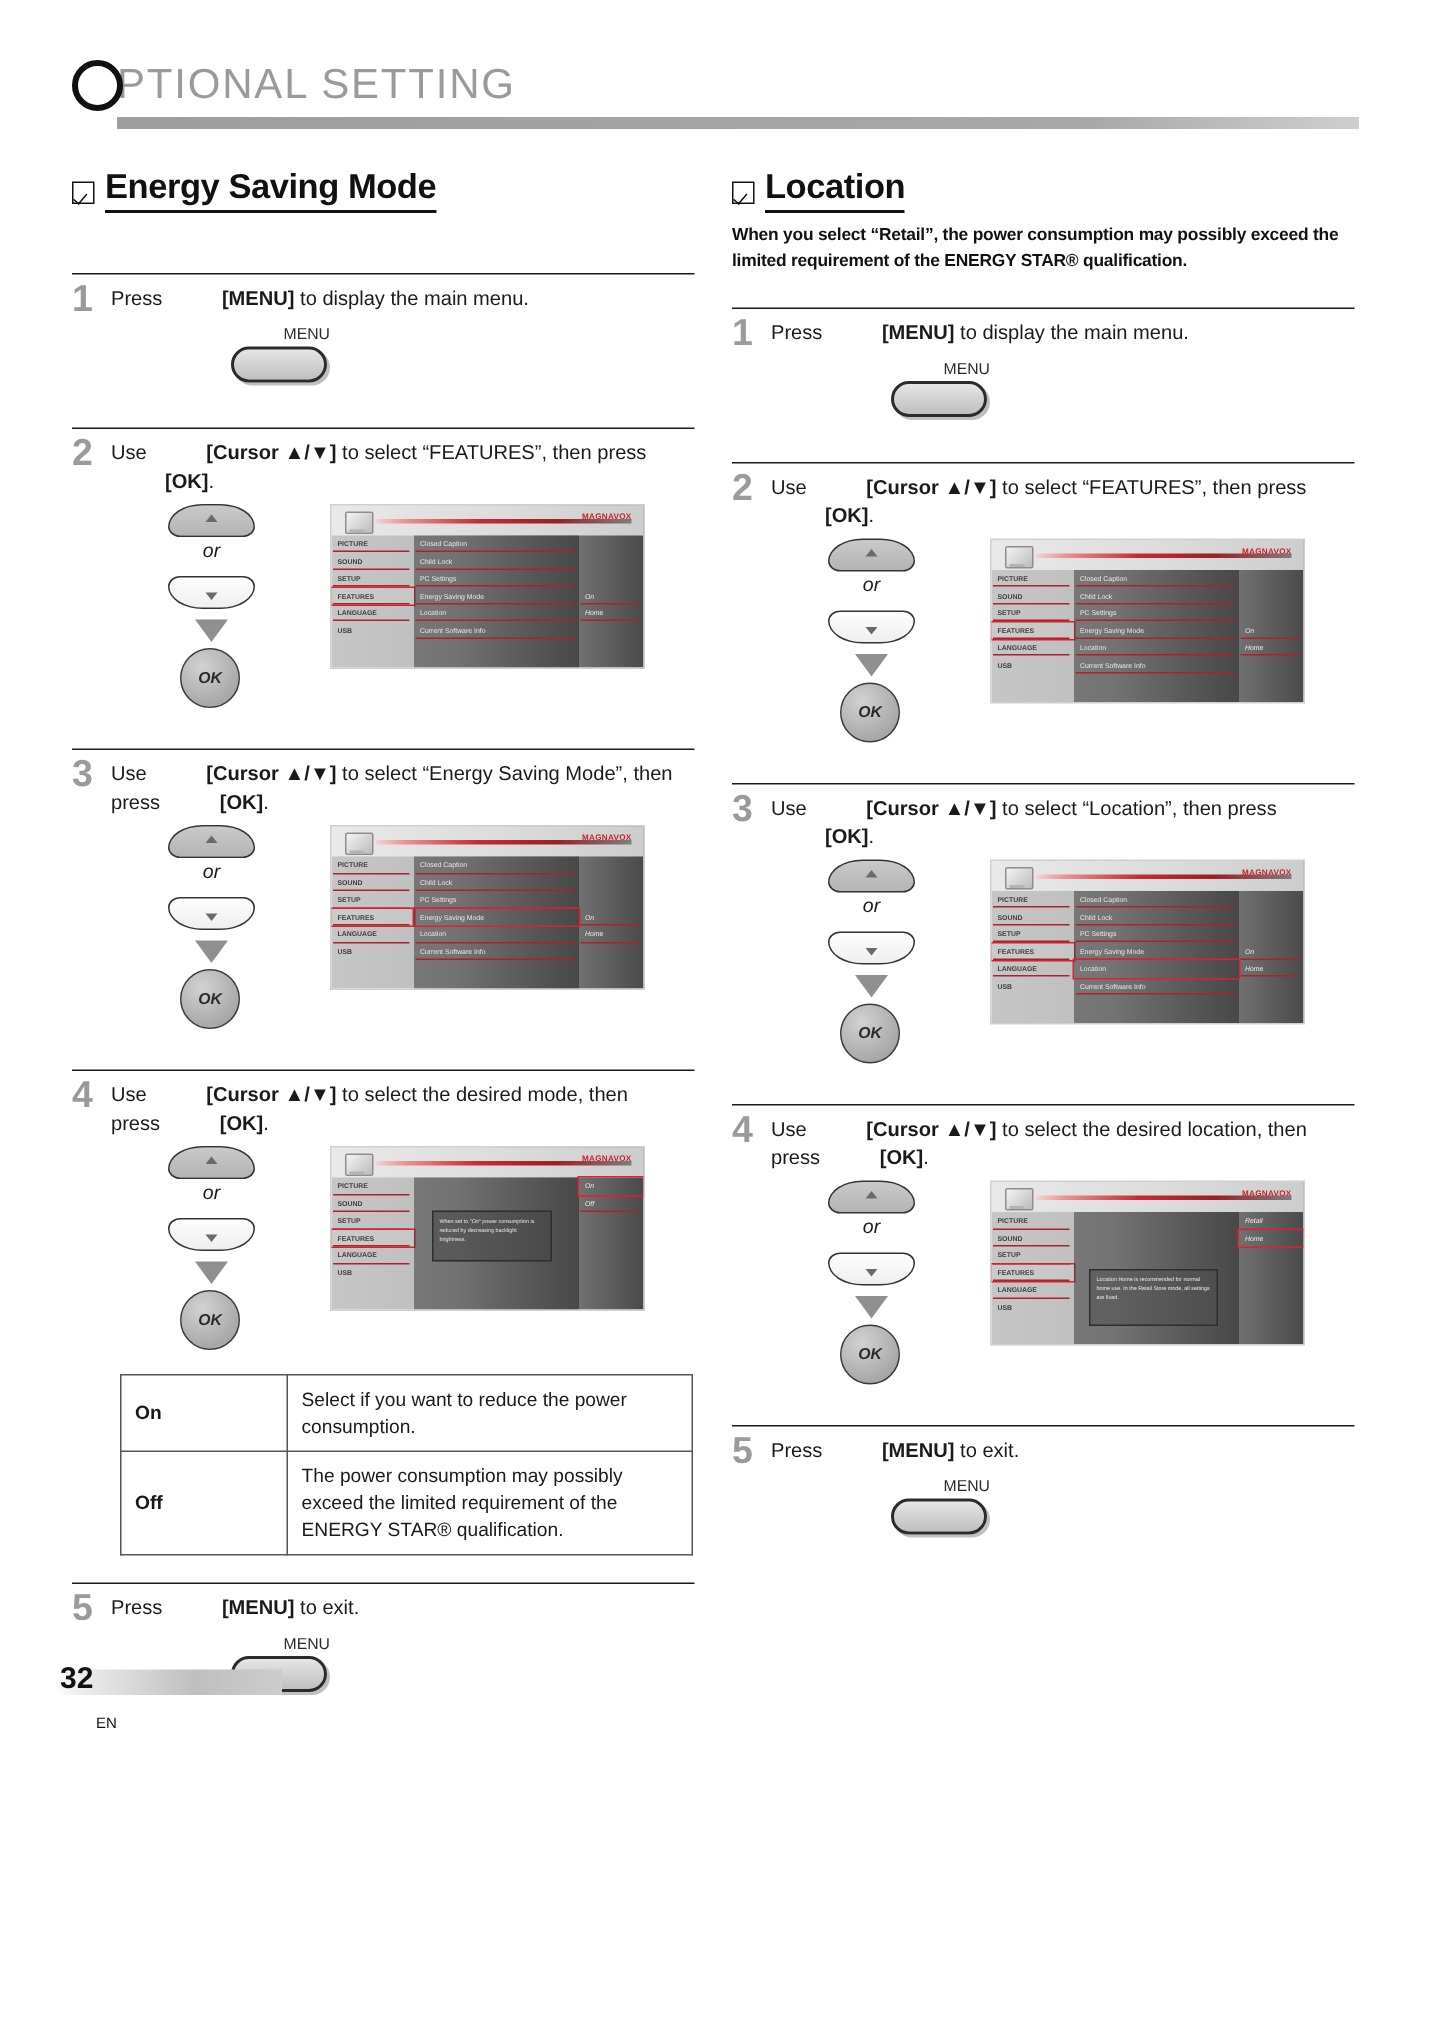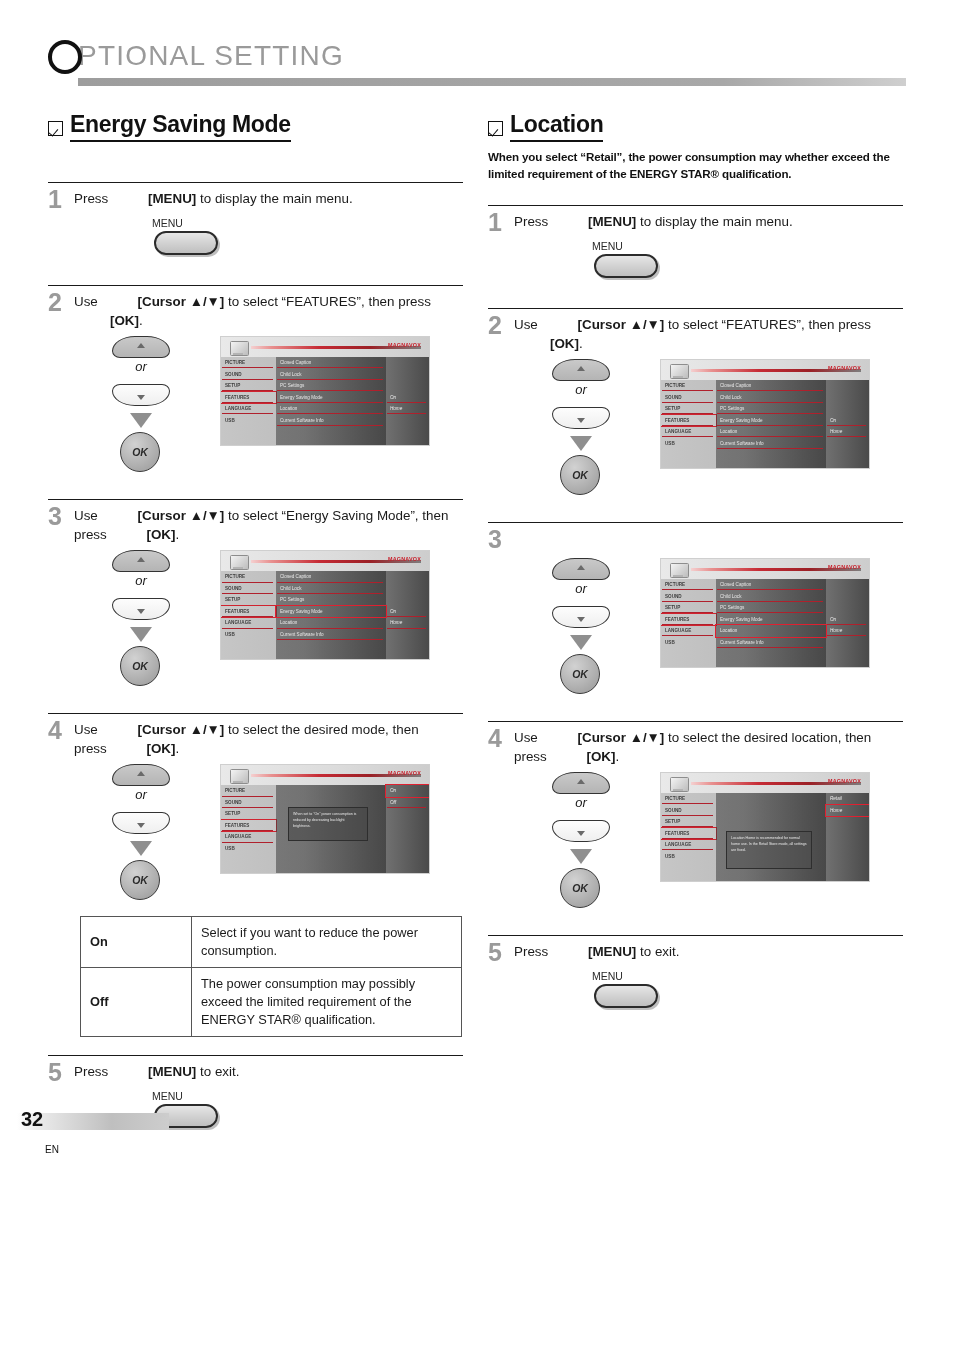--- a/index.html
+++ b/index.html
@@ -59,21 +59,21 @@
   .step-head{display:flex;gap:9px;padding-top:6px;}
   .step-num{
     font-size:25px;font-weight:bold;color:#9a9a9a;line-height:1;
     width:17px;flex:0 0 auto;text-align:left;margin-top:-2px;
   }
   .step-text{font-size:13.4px;line-height:1.42;color:#1a1a1a;max-width:380px;}
   .step-text b{font-weight:bold;padding-left:36px;}
 
   
   .menu-btn-wrap{position:relative;margin-left:100px;margin-top:5px;width:90px;}
-  .menu-lbl{font-size:10.5px;color:#2a2a2a;text-align:left;width:68px;margin-left:4px;}
+  .menu-lbl{font-size:10.5px;color:#2a2a2a;text-align:right;width:68px;margin-left:4px;}
   .menu-key{
     width:64px;height:24px;border-radius:12px;margin-left:6px;margin-top:2px;
     background:linear-gradient(to bottom,#e6e6e6 0%,#d0d0d0 55%,#bfbfbf 100%);
     border:2px solid #2b2b2b;box-sizing:border-box;
     box-shadow:2px 2px 0 rgba(0,0,0,0.25);
   }
 
   
   .cluster{position:relative;width:96px;}
   .arc{
@@ -181,21 +181,21 @@
   .opt-table{
     border-collapse:collapse;width:382px;margin-top:16px;margin-left:32px;
     font-size:12.8px;
   }
   .opt-table td{
     border:1px solid #555;padding:7px 9px;vertical-align:middle;line-height:1.4;
   }
   .opt-table td.k{width:92px;font-weight:bold;}
 
   
-  .footer{position:absolute;left:17px;bottom:14px;width:200px;}
+  .footer{position:absolute;left:36px;bottom:14px;width:200px;}
   .footer .pbar{
     position:relative;width:152px;height:17px;
     background:linear-gradient(to right,#ffffff 0%,#ededed 12%,#bfbfbf 62%,#cdcdcd 100%);
   }
   .footer .pnum{
     position:absolute;left:4px;top:-5px;font-size:20px;font-weight:bold;color:#111;
   }
   .footer .plang{margin-left:28px;margin-top:14px;font-size:10px;color:#111;}
 </style>
 </head>
@@ -405,21 +405,21 @@
     </div>
 
   </div>
 
   <div class="col col-right">
 
     <div class="sec-title-row">
       <div class="chkbox"></div>
       <div class="sec-title">Location</div>
     </div>
-    <div class="sec-desc">When you select “Retail”, the power consumption may whether exceed the limited requirement of the ENERGY STAR® qualification.</div>
+    <div class="sec-desc">When you select “Retail”, the power consumption may possibly exceed the limited requirement of the ENERGY STAR® qualification.</div>
 
     <div class="step" style="margin-top:23px;">
       <div class="step-rule"></div>
       <div class="step-head">
         <div class="step-num">1</div>
         <div class="step-text"><span>Press </span><b>[MENU]</b><span> to display the main menu.</span></div>
       </div>
       <div class="menu-btn-wrap">
         <div class="menu-lbl">MENU</div>
         <div class="menu-key"></div>
@@ -476,20 +476,21 @@
             </div>
           </div>
         </div>
       </div>
     </div>
 
     <div class="step" style="margin-top:27px;">
       <div class="step-rule"></div>
       <div class="step-head">
         <div class="step-num">3</div>
+        <div class="step-text"><span>Use </span><b>[Cursor ▲/▼]</b><span> to select “Location”, then press </span><b>[OK]</b><span>.</span></div>
       </div>
       <div class="row-ill">
         <div class="cluster">
           <div class="arc arc-up">
               <span class="tri"></span>
             </div>
           <div class="or-lbl">or</div>
           <div class="arc arc-dn">
               <span class="tri"></span>
             </div>

